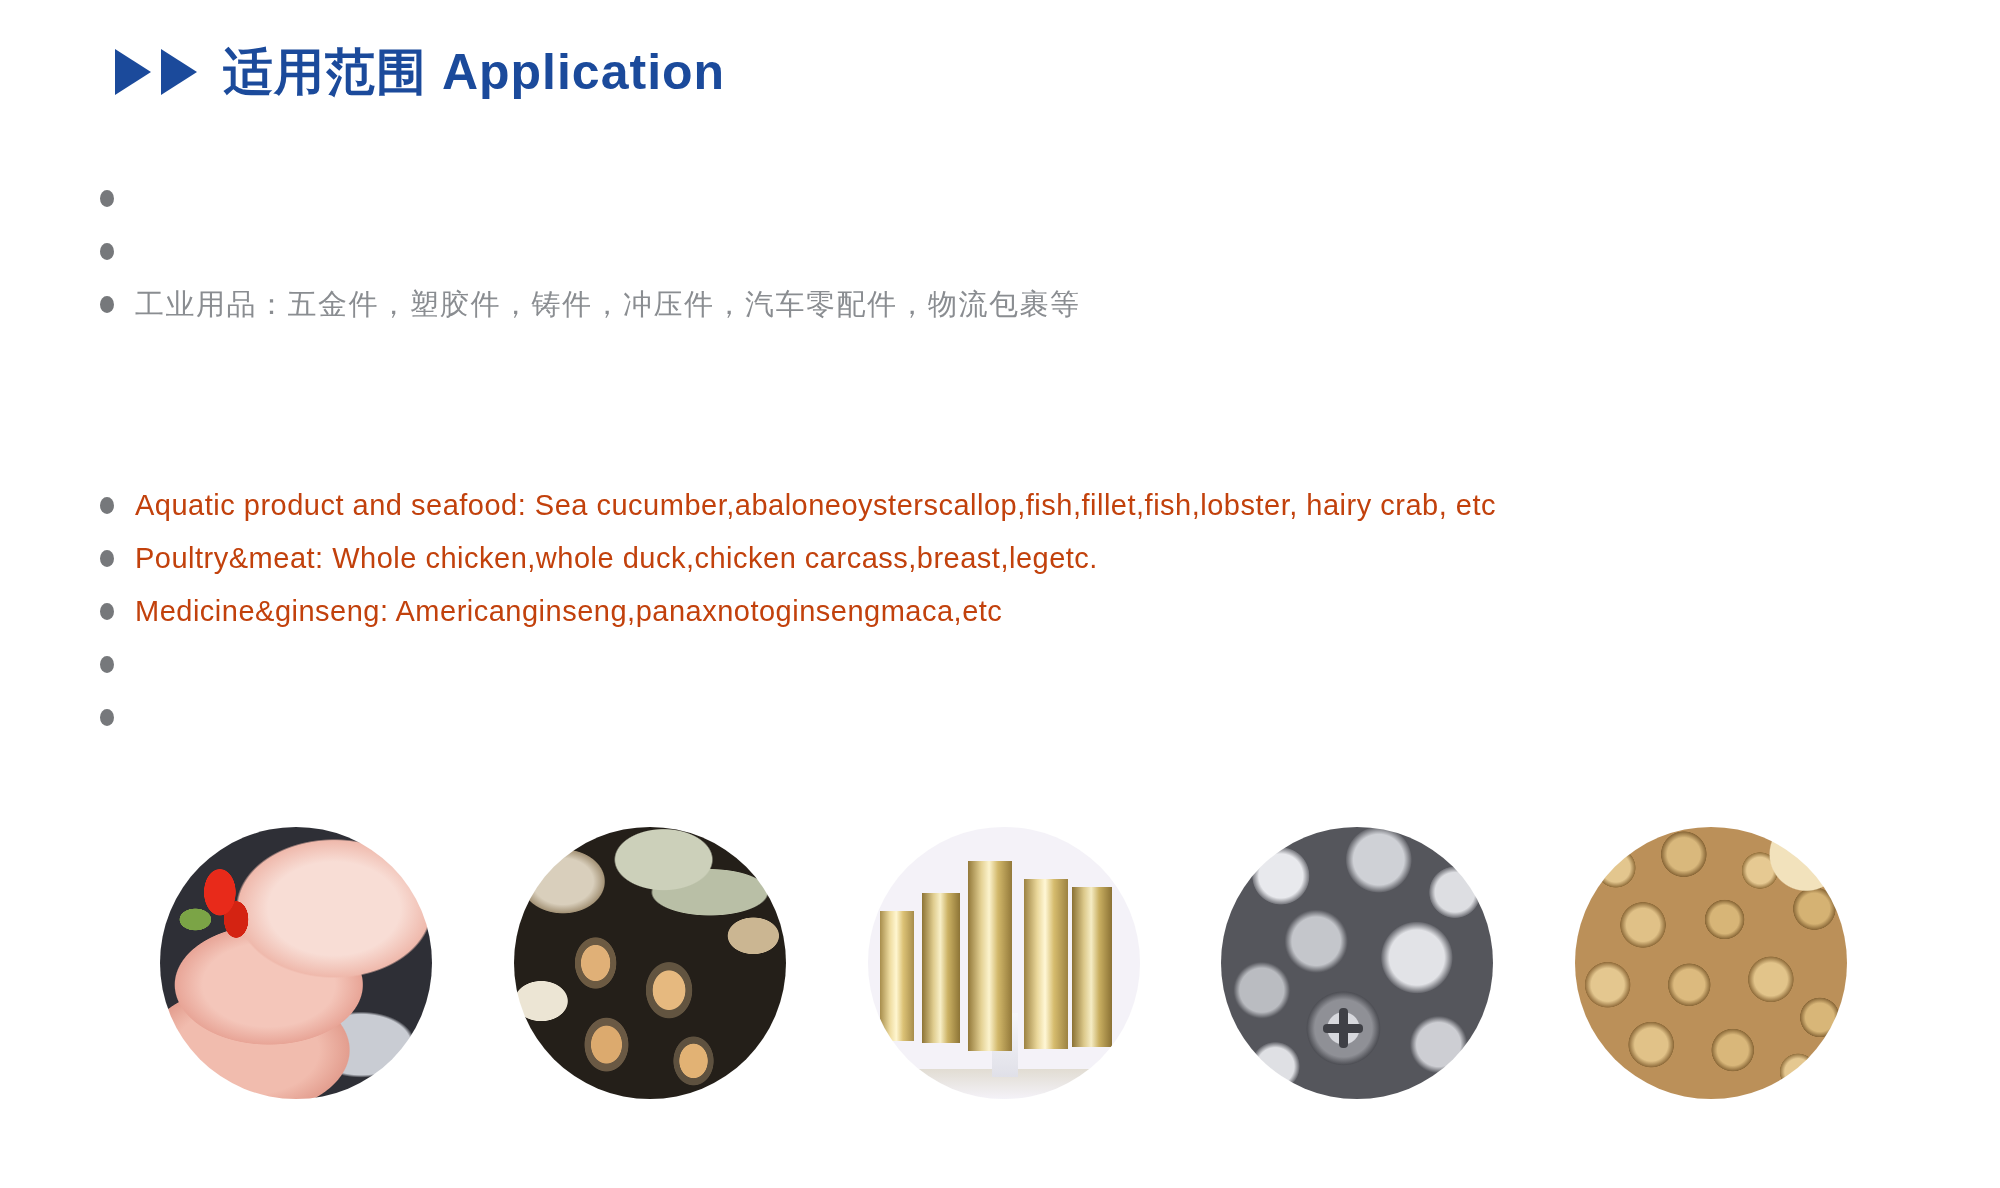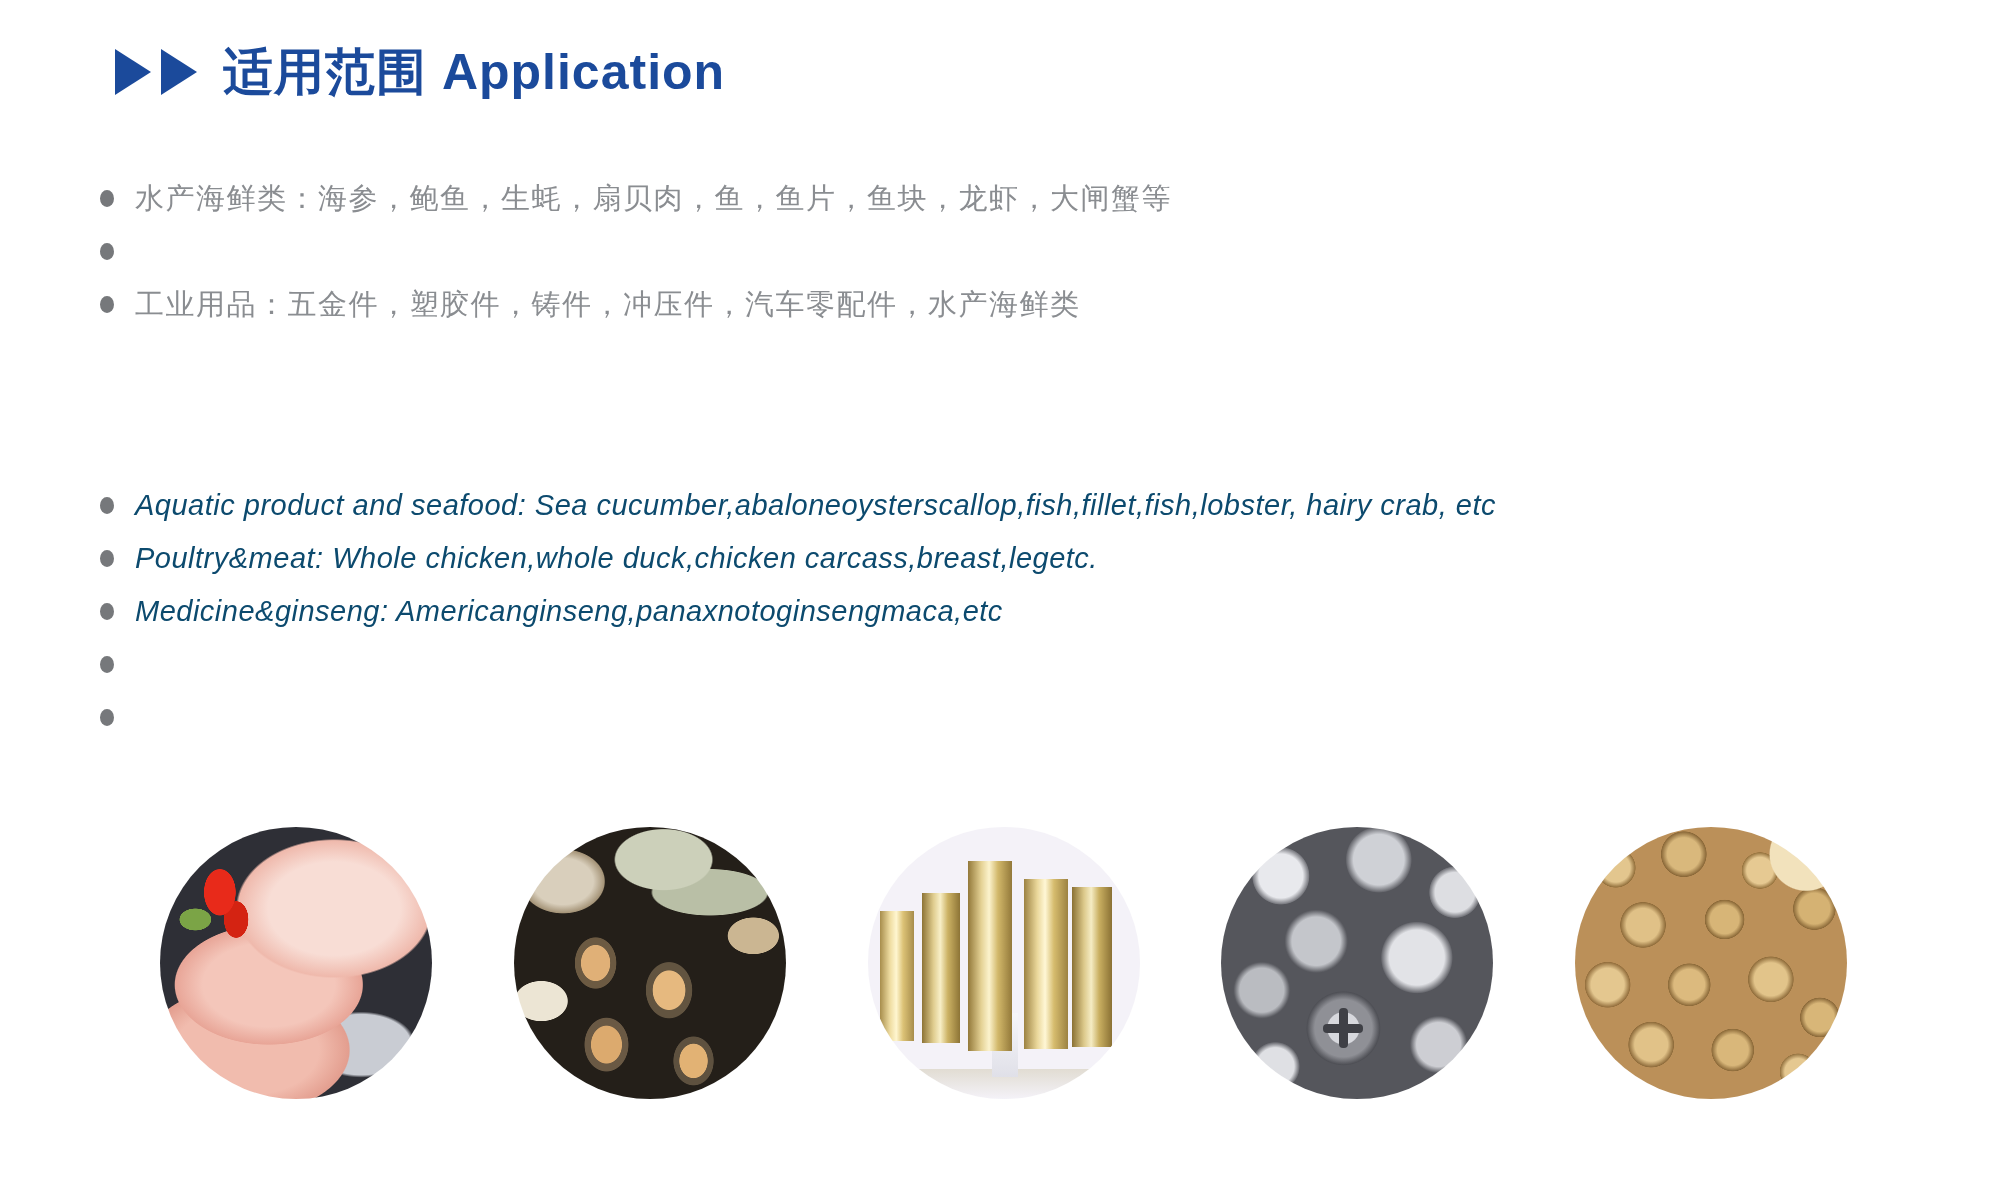--- a/index.html
+++ b/index.html
@@ -43,21 +43,21 @@
     white-space:nowrap;
   }
   .dot{
     flex:0 0 auto;
     width:14px;height:17px;
     border-radius:50%;
     background:#76787b;
     margin-right:21px;
   }
   .list-zh li span.txt{font-size:29px;color:#8A8D91;letter-spacing:1.5px;}
-  .list-en li span.txt{font-size:29px;color:#0c4a6e;letter-spacing:0.5px;font-style:italic;}
+  .list-en li span.txt{font-size:29px;color:#c2410c;letter-spacing:0.5px;}
   
   .gallery{
     position:absolute;left:160px;top:827px;
     width:1687px;height:272px;
     display:flex;justify-content:space-between;
   }
   .circle{
     position:relative;
     width:272px;height:272px;
     border-radius:50%;
@@ -166,28 +166,27 @@
     <span class="arrows">
       <span class="arrow"></span>
       <span class="arrow"></span>
     </span>
     <h1 class="title">适用范围 Application</h1>
   </div>
 
   <ul class="list list-zh">
     <li>
       <span class="dot"></span>
-      <span class="txt">水产海鲜类：海参，鲍鱼，生蚝，扇贝肉，鱼，鱼片，鱼块，龙虾，大闸蟹等</span>
-    </li>
-    <li>
-      <span class="dot"></span>
-    </li>
-    <li>
-      <span class="dot"></span>
-      <span class="txt">工业用品：五金件，塑胶件，铸件，冲压件，汽车零配件，水产海鲜类</span>
+    </li>
+    <li>
+      <span class="dot"></span>
+    </li>
+    <li>
+      <span class="dot"></span>
+      <span class="txt">工业用品：五金件，塑胶件，铸件，冲压件，汽车零配件，物流包裹等</span>
     </li>
   </ul>
 
   <ul class="list list-en">
     <li>
       <span class="dot"></span>
       <span class="txt">Aquatic product and seafood: Sea cucumber,abaloneoysterscallop,fish,fillet,fish,lobster, hairy crab, etc</span>
     </li>
     <li>
       <span class="dot"></span>

